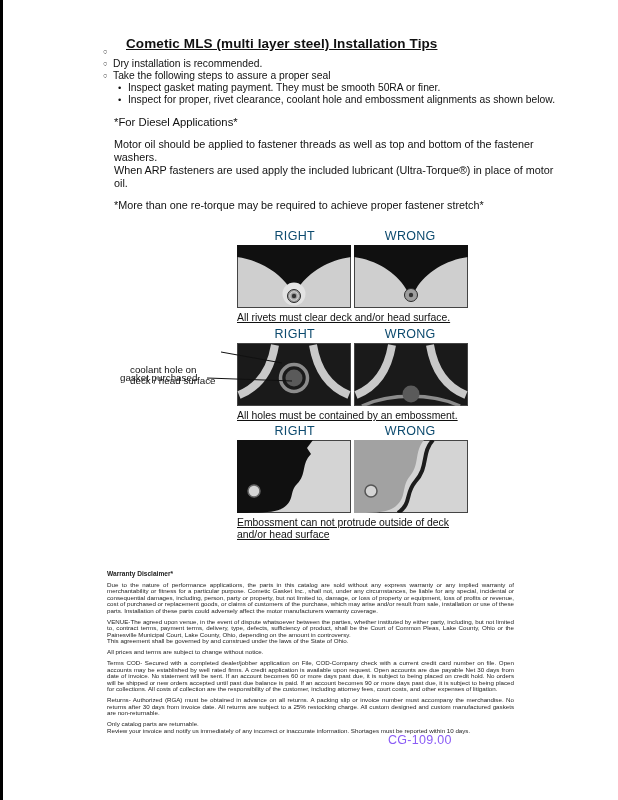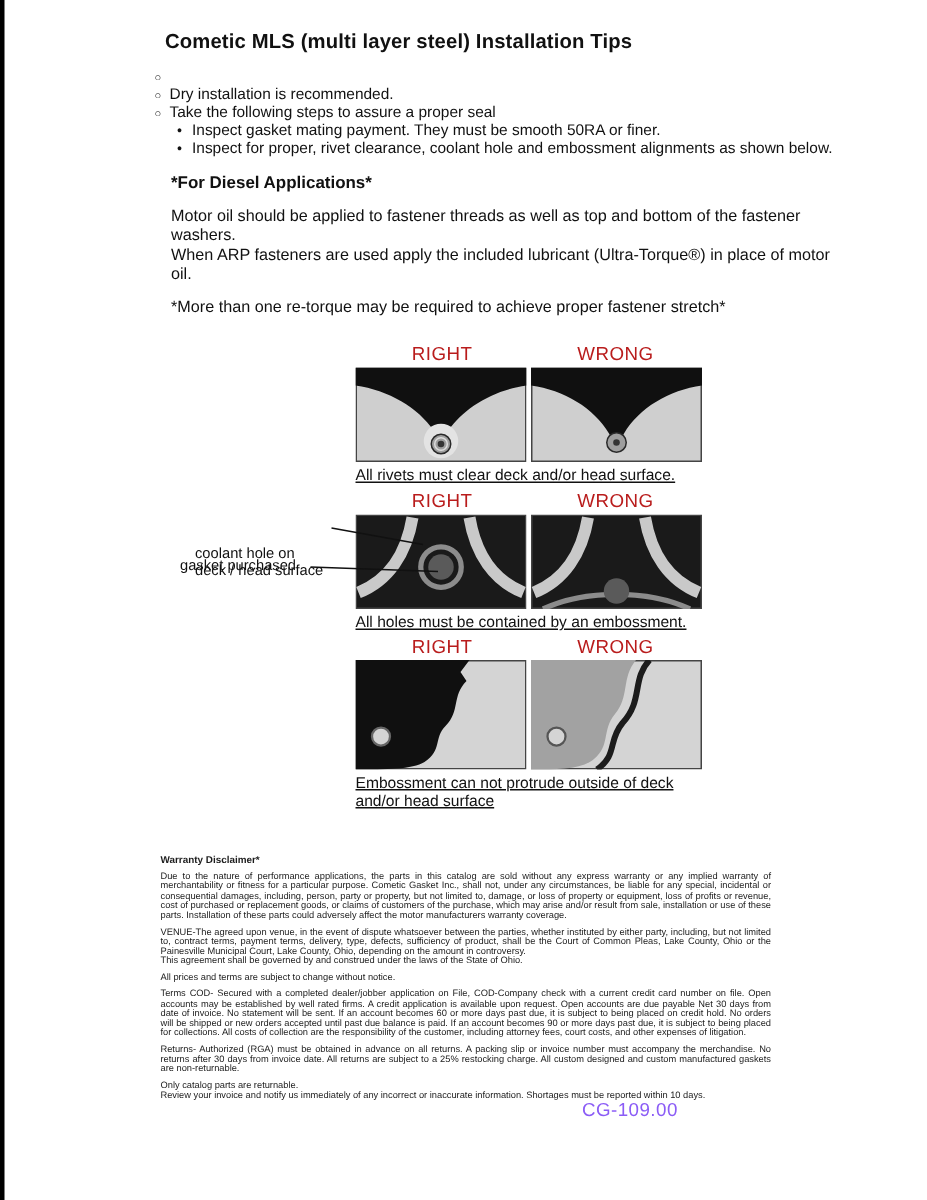--- a/index.html
+++ b/index.html
@@ -1,33 +1,33 @@
 <!DOCTYPE html>
 <html><head>
 <meta charset="utf-8">
 <style>
   html,body{margin:0;padding:0;background:#fff;}
   .page{position:relative;width:618px;height:800px;background:#ffffff;font-family:"Liberation Sans",sans-serif;color:#111;overflow:hidden;}
   .left-edge{position:absolute;left:0;top:0;width:3px;height:100%;background:#000;}
-  .title{position:absolute;left:110px;top:20px;font-size:13.5px;font-weight:700;letter-spacing:.1px;margin:0;}
+  .title{position:absolute;left:110px;top:20px;font-size:13.5px;font-weight:700;text-decoration:underline;letter-spacing:.1px;margin:16px;}
   .tips{position:absolute;left:103px;top:46px;width:470px;font-size:10.3px;line-height:12px;}
   .bullet-row{display:flex;align-items:flex-start;}
   .bullet-row .marker{flex:0 0 10px;font-size:7.5px;line-height:12px;}
   .bullet-row.sub{margin-left:15px;}
   .bullet-row.sub .marker{font-size:9.5px;}
   .diesel{position:absolute;left:114px;top:116px;width:446px;font-size:10.8px;line-height:13px;}
-  .diesel-heading{font-weight:700;font-size:11.3px;margin:0 0 9px 0;}
+  .diesel-heading{font-weight:400;font-size:11.3px;margin:0 0 9px 0;}
   .diesel p{margin:0 0 9px 0;}
   .pre{white-space:pre-line;}
   .diagram{position:absolute;width:231px;}
   .d1{left:237px;top:229px;}
   .d2{left:237px;top:327px;}
   .d3{left:237px;top:424px;}
   .dlabels{display:flex;margin-bottom:2px;}
-  .dlabels span{flex:1;text-align:center;font-size:12.5px;color:#b91c1c;letter-spacing:.3px;}
+  .dlabels span{flex:1;text-align:center;font-size:12.5px;color:#0c4a6e;letter-spacing:.3px;}
   .panels{display:flex;gap:3px;}
   .caption{margin-top:4px;font-size:10.4px;line-height:12px;text-decoration:underline;}
   .callout{position:absolute;font-size:9.8px;line-height:11px;color:#111;}
   .c1{left:130px;top:340px;margin-top:24px;}
   .c2{left:120px;top:372px;}
   .callout-lines{position:absolute;left:0;top:0;pointer-events:none;}
   .warranty{position:absolute;left:107px;top:571px;width:407px;font-size:6.2px;line-height:6.5px;text-align:justify;color:#1c1c1c;}
   .warranty .whead{font-weight:700;font-size:6.6px;margin:0 0 4px 0;text-align:left;}
   .warranty p{margin:0 0 4.5px 0;}
   .footer{position:absolute;left:388px;top:733px;font-size:12.5px;color:#8b5cf6;letter-spacing:.3px;}

